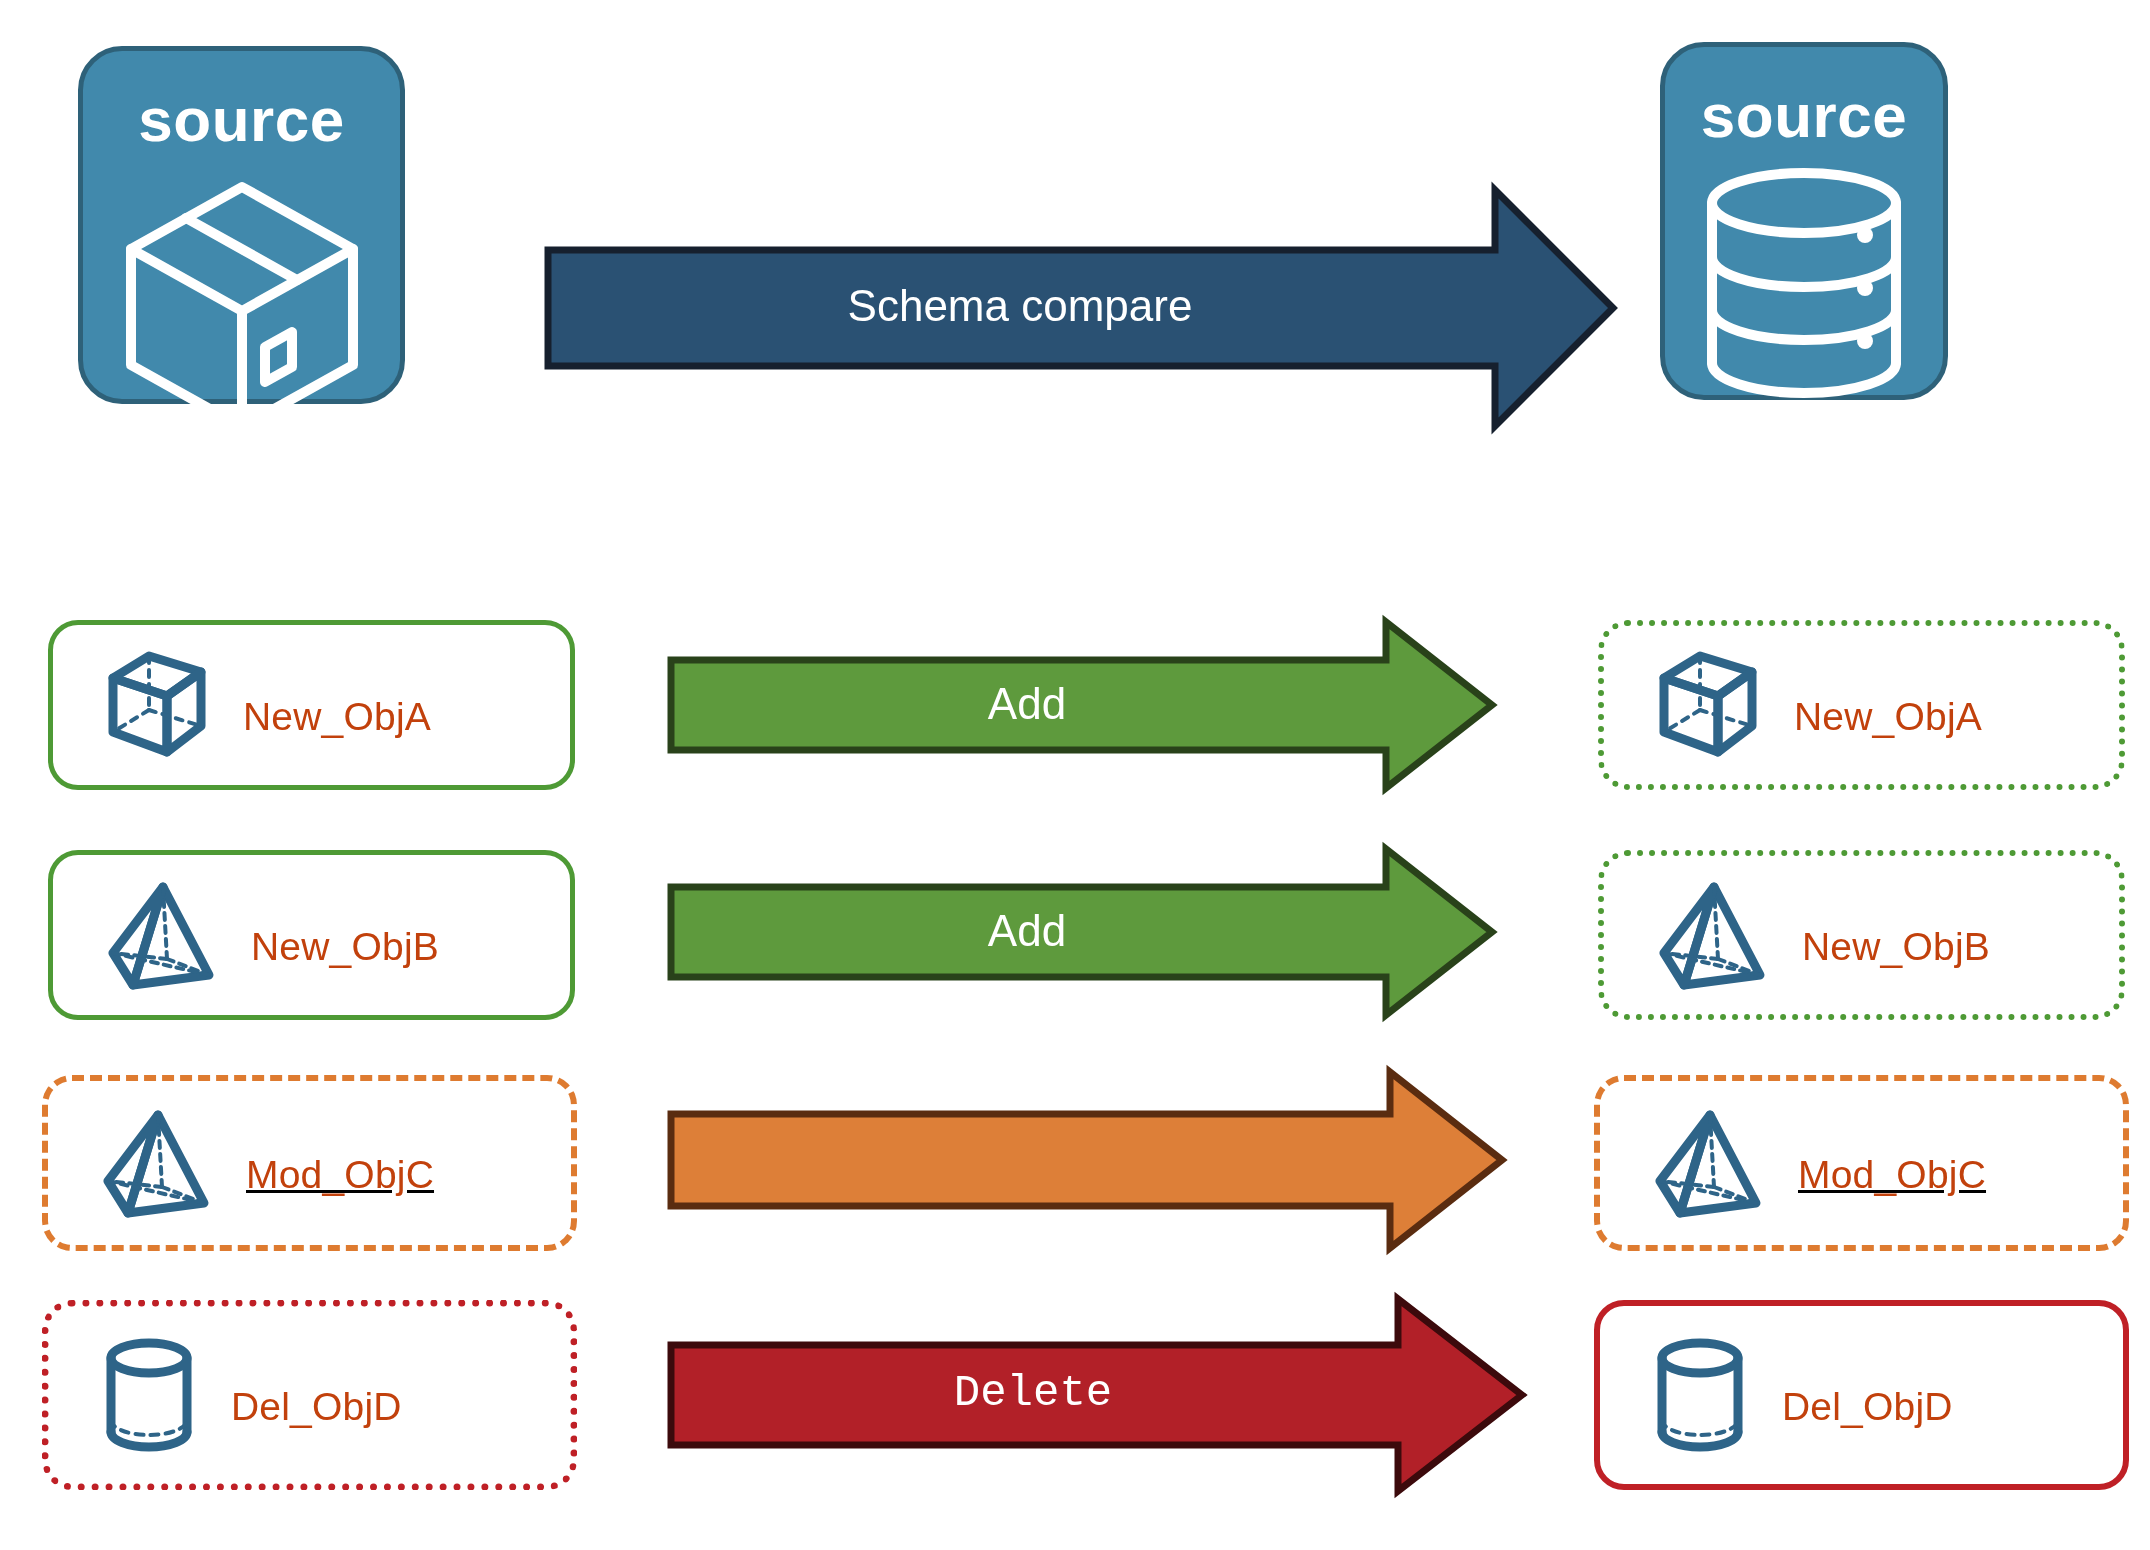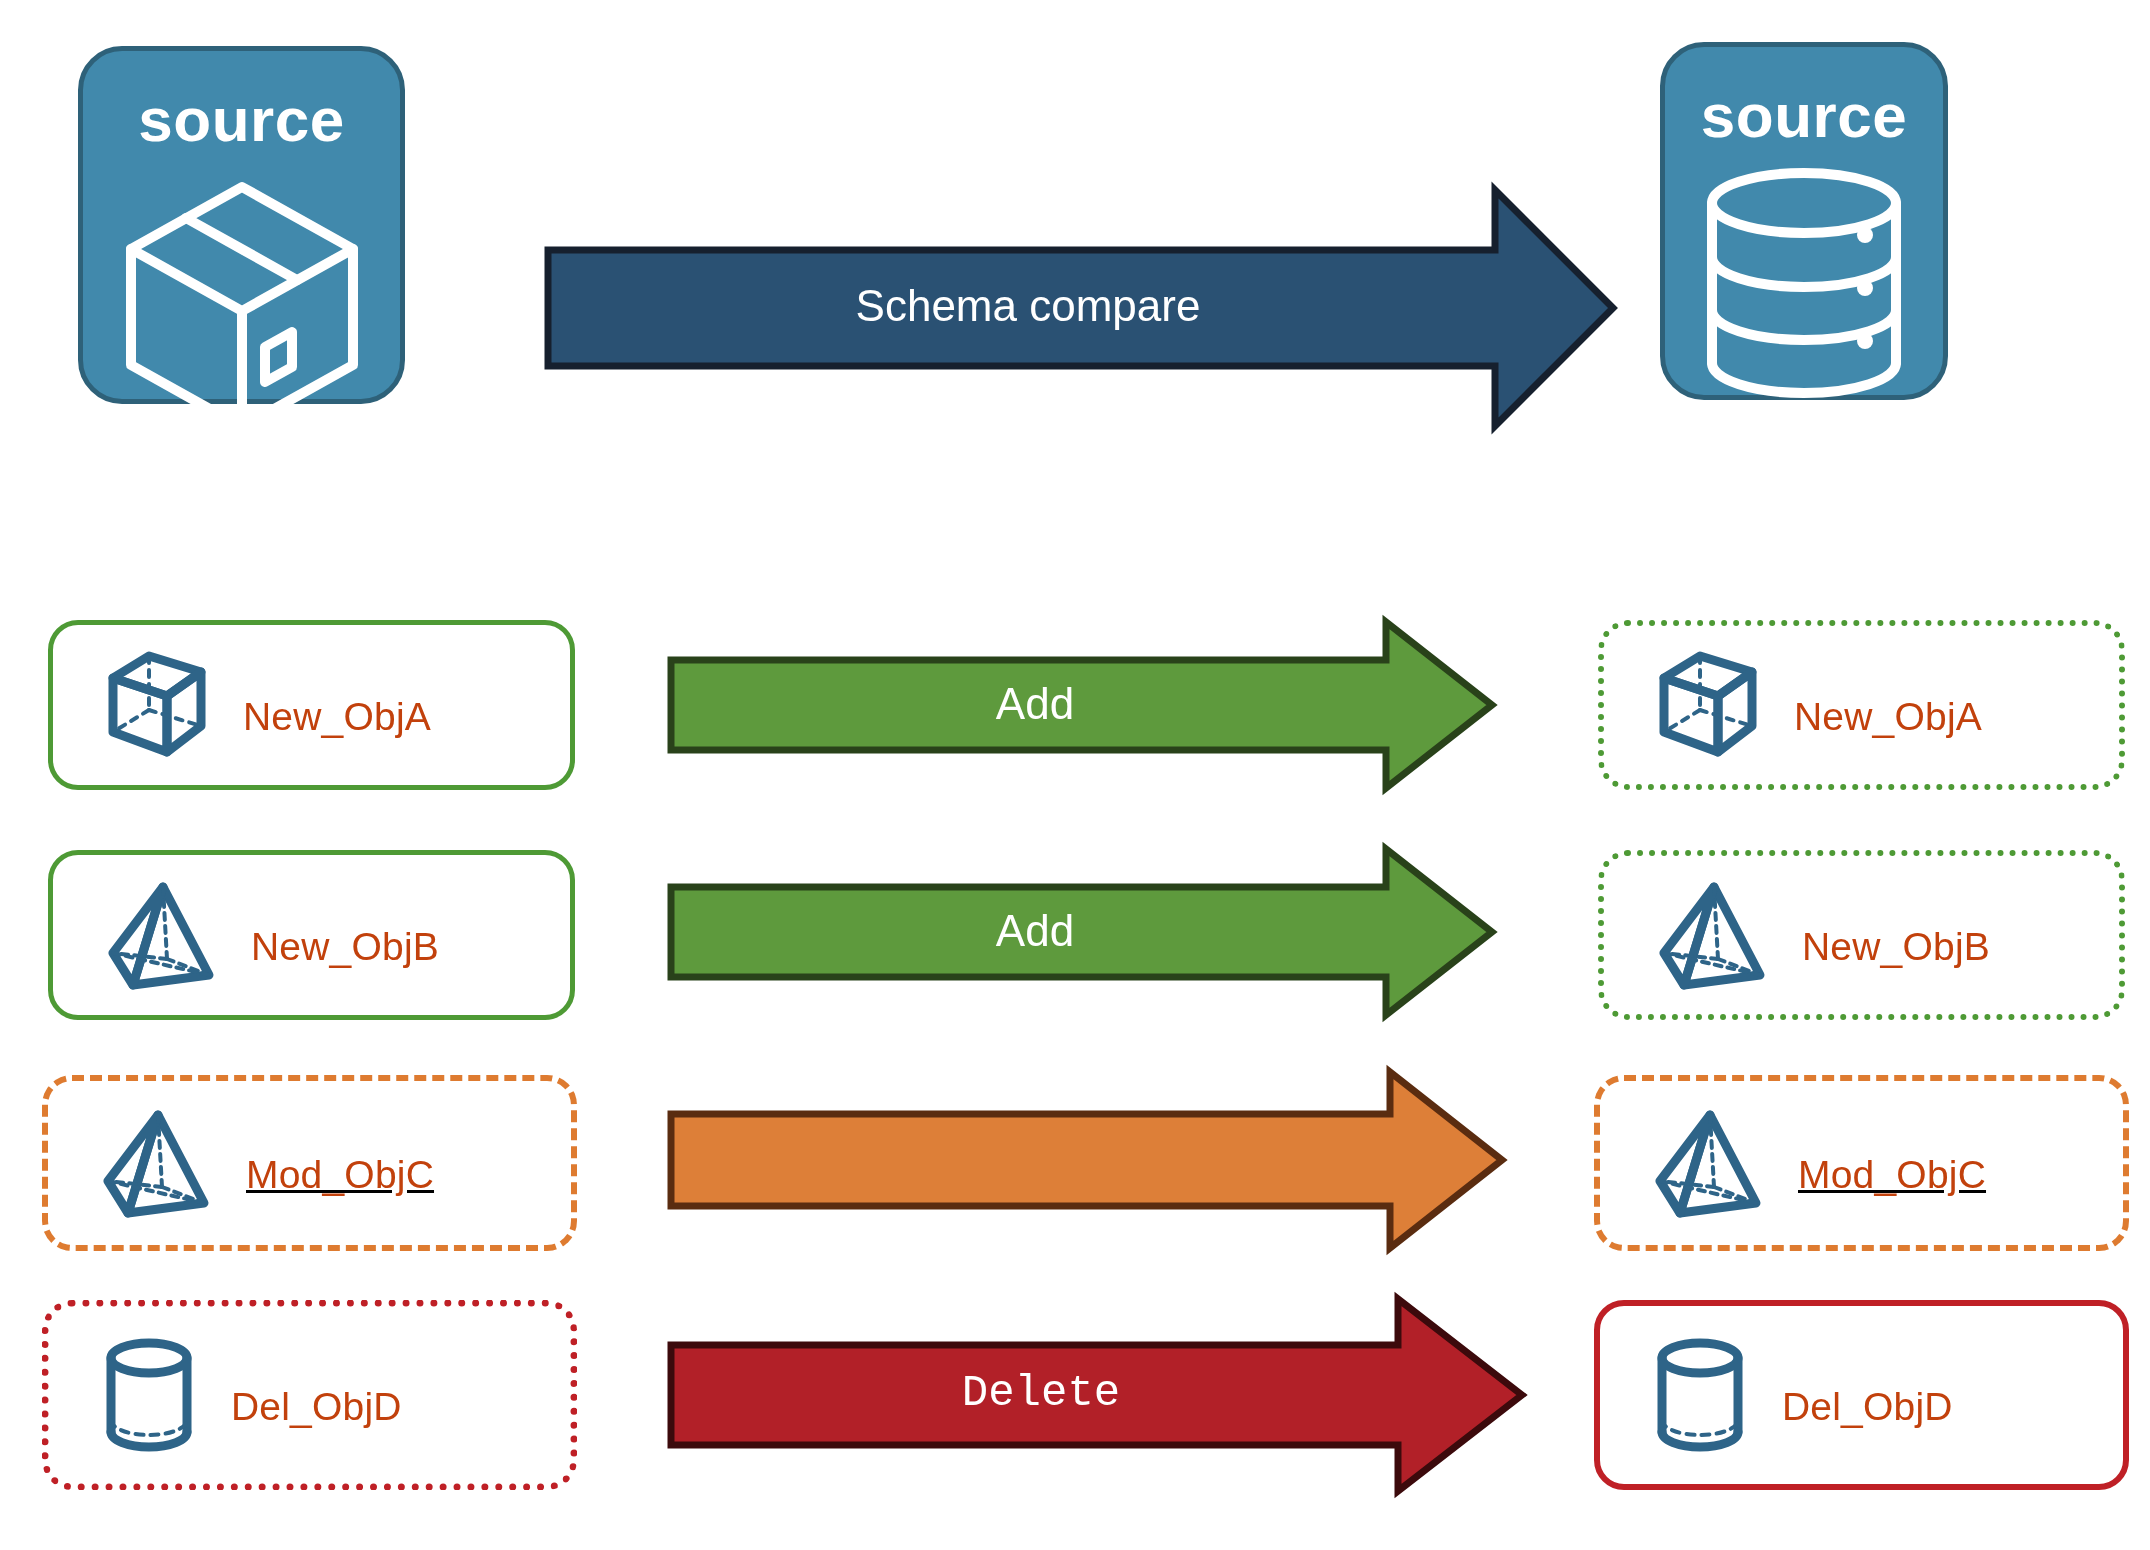--- a/index.html
+++ b/index.html
@@ -16,21 +16,21 @@
             letter-spacing:.5px;margin-top:38px;line-height:1;}
   .endpoint .ep-icon{margin-top:18px;}
 
   #source-panel{left:78px;top:46px;width:327px;height:358px;}
   #target-panel{left:1660px;top:42px;width:288px;height:358px;}
 
   
   .arrow{position:absolute;}
   .arrow svg{display:block;overflow:visible;}
   .arrow-label{position:absolute;color:#ffffff;text-align:center;
-      width:100%;left:8px;font-size:44px;line-height:1;white-space:nowrap;}
+      width:100%;left:0;font-size:44px;line-height:1;white-space:nowrap;}
 
   
   .card{position:absolute;box-sizing:border-box;background:#ffffff;
         border-radius:30px;display:flex;align-items:center;}
   .card .card-icon{margin-left:52px;flex:0 0 auto;display:flex;align-items:center;}
   .card .card-label{margin-left:34px;font-size:39px;color:#c2410c;
         white-space:nowrap;letter-spacing:.2px;margin-top:24px;}
 
   .b-solid-green  {border:5px solid #4E9A35;}
   .b-dot-green    {border:6px dotted #4E9A35;}

